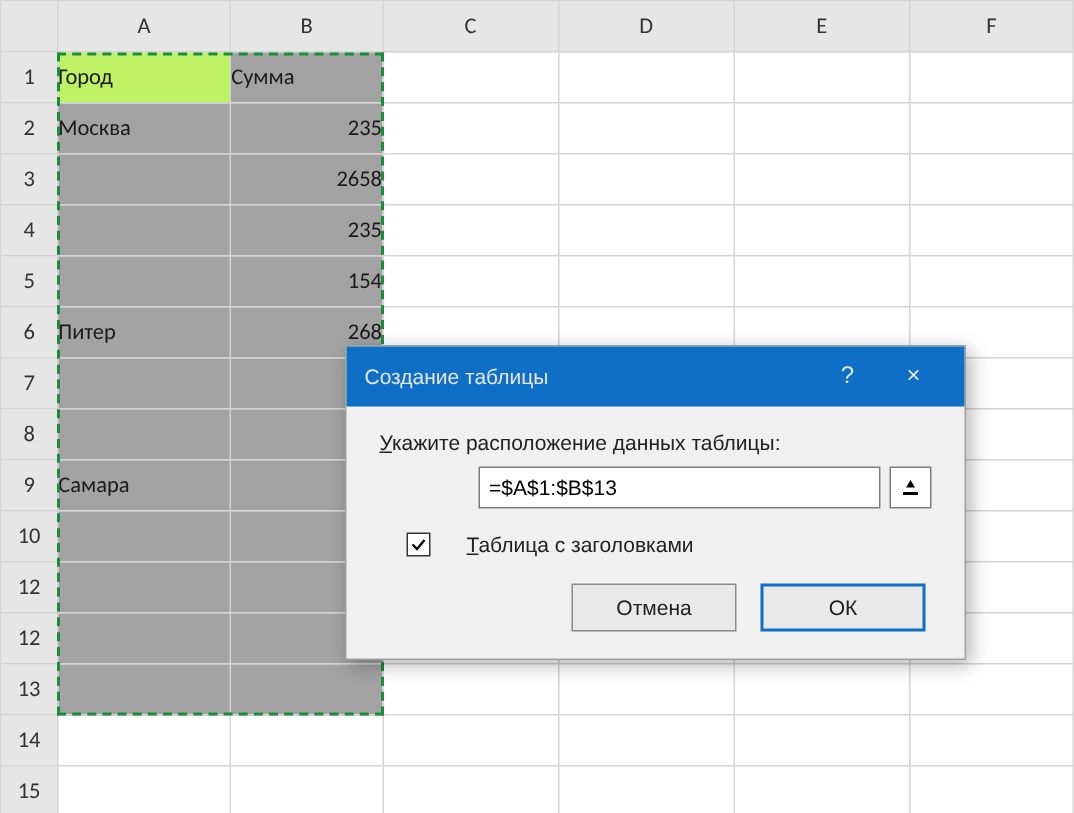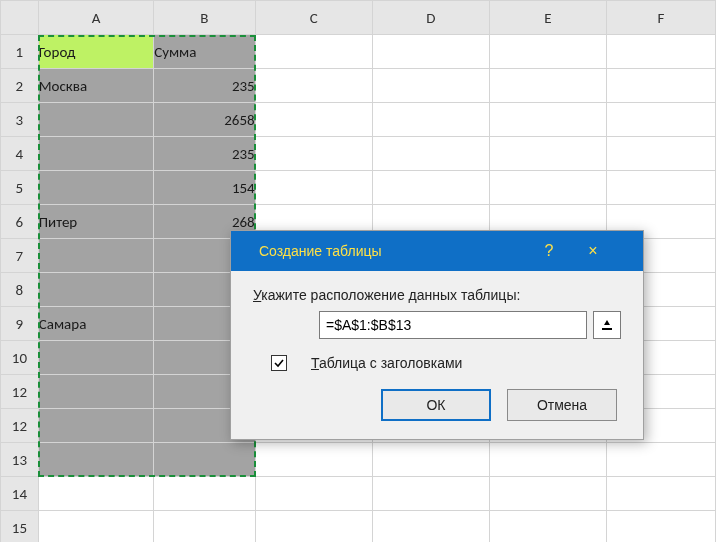--- a/index.html
+++ b/index.html
@@ -54,25 +54,25 @@
     top: 230px;
     width: 414px;
     background: #f0f0f0;
     border: 1px solid #a0a0a0;
     box-shadow: 3px 3px 12px rgba(0,0,0,.3);
     font-family: "Segoe UI", Tahoma, sans-serif;
     font-size: 14px;
   }
   .dlg-title {
     background: #0f6fc6;
-    color: #fde047;
+    color: #e5e5e5;
     height: 40px;
     display: flex;
     align-items: center;
-    padding: 0 28px;
+    padding: 0 12px;
   }
   .dlg-title .t { flex: 1; }
   .dlg-title .tb {
     width: 44px;
     text-align: center;
     font-size: 16px;
     cursor: pointer;
   }
   .dlg-body { padding: 16px 22px 18px; color: #222; }
   .dlg-label { margin-bottom: 8px; }
@@ -290,17 +290,17 @@
       <div class="chk">
         <svg width="12" height="12" viewBox="0 0 12 12">
           <path d="M2 6 L5 9 L10 3" stroke="#000" stroke-width="1.6" fill="none"></path>
         </svg>
       </div>
       <span>
         <span class="ul" style="text-decoration:underline">Т</span><span>аблица с заголовками</span>
       </span>
     </div>
     <div class="btn-row">
+      <div class="btn">Отмена</div>
       <div class="btn primary">ОК</div>
-      <div class="btn">Отмена</div>
     </div>
   </div>
 </div>
 
 </body></html>

